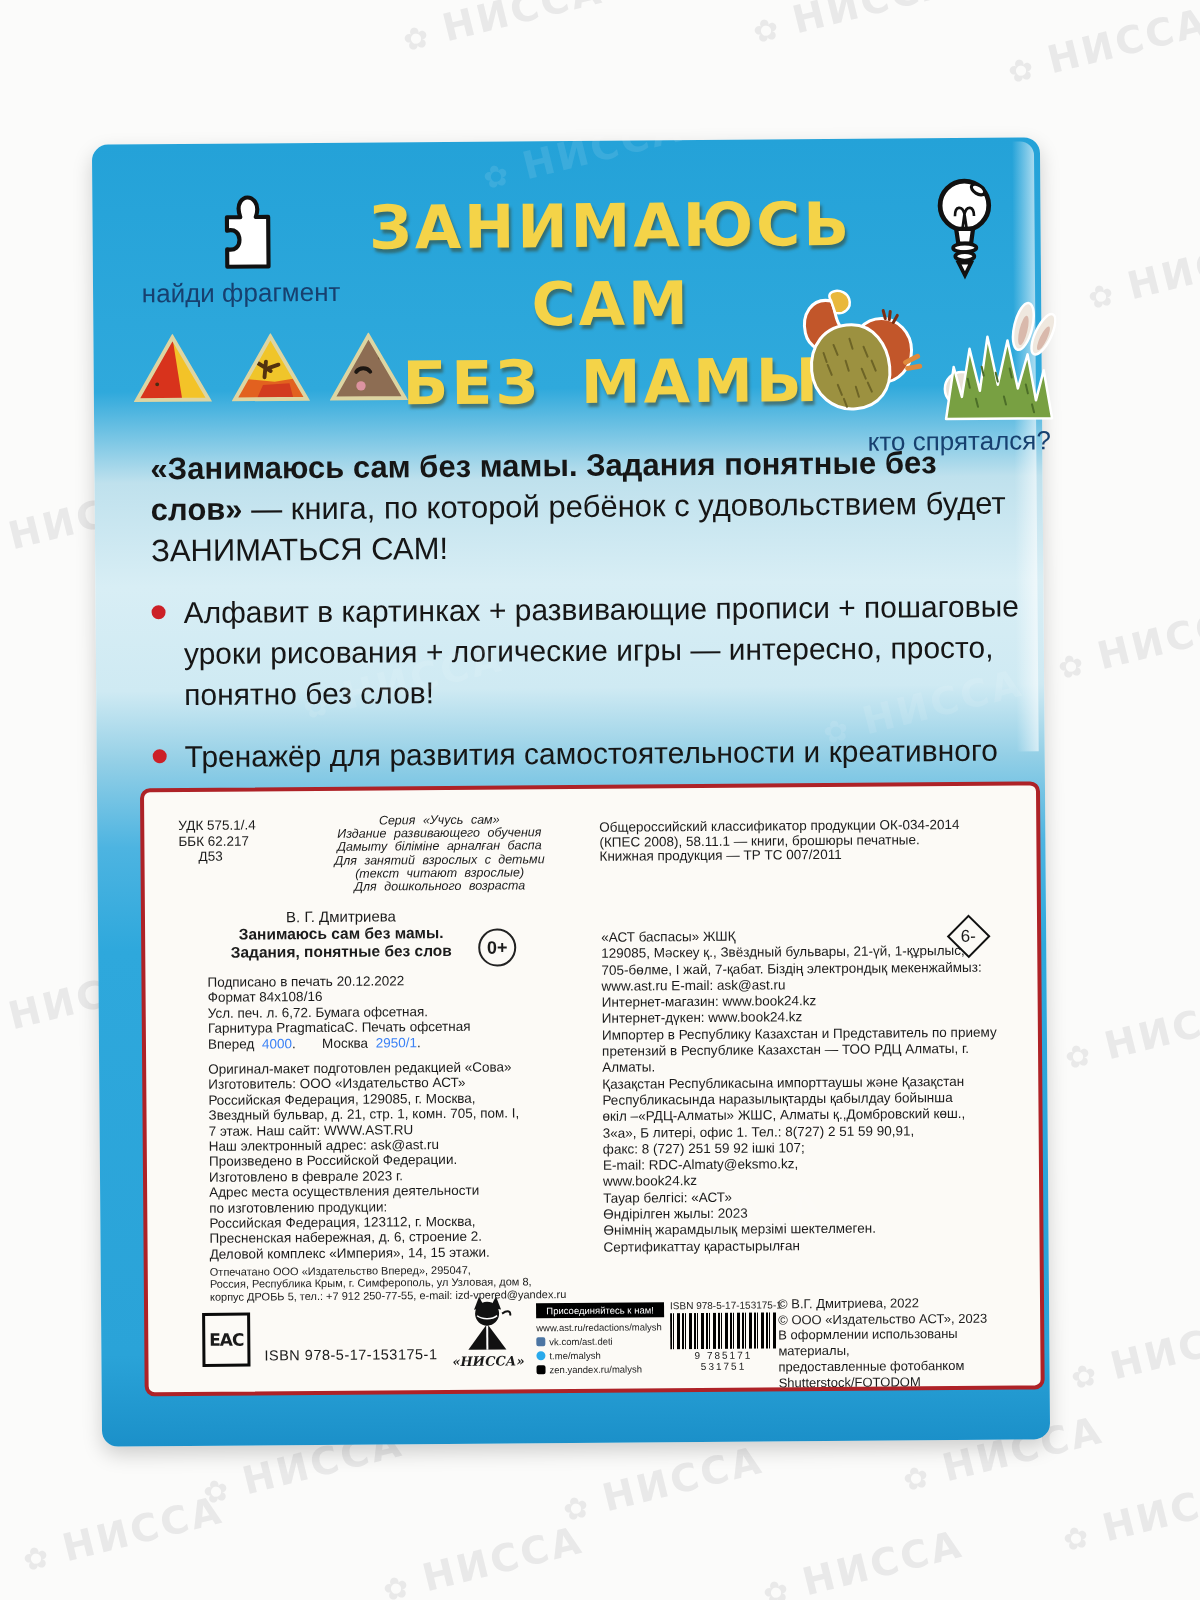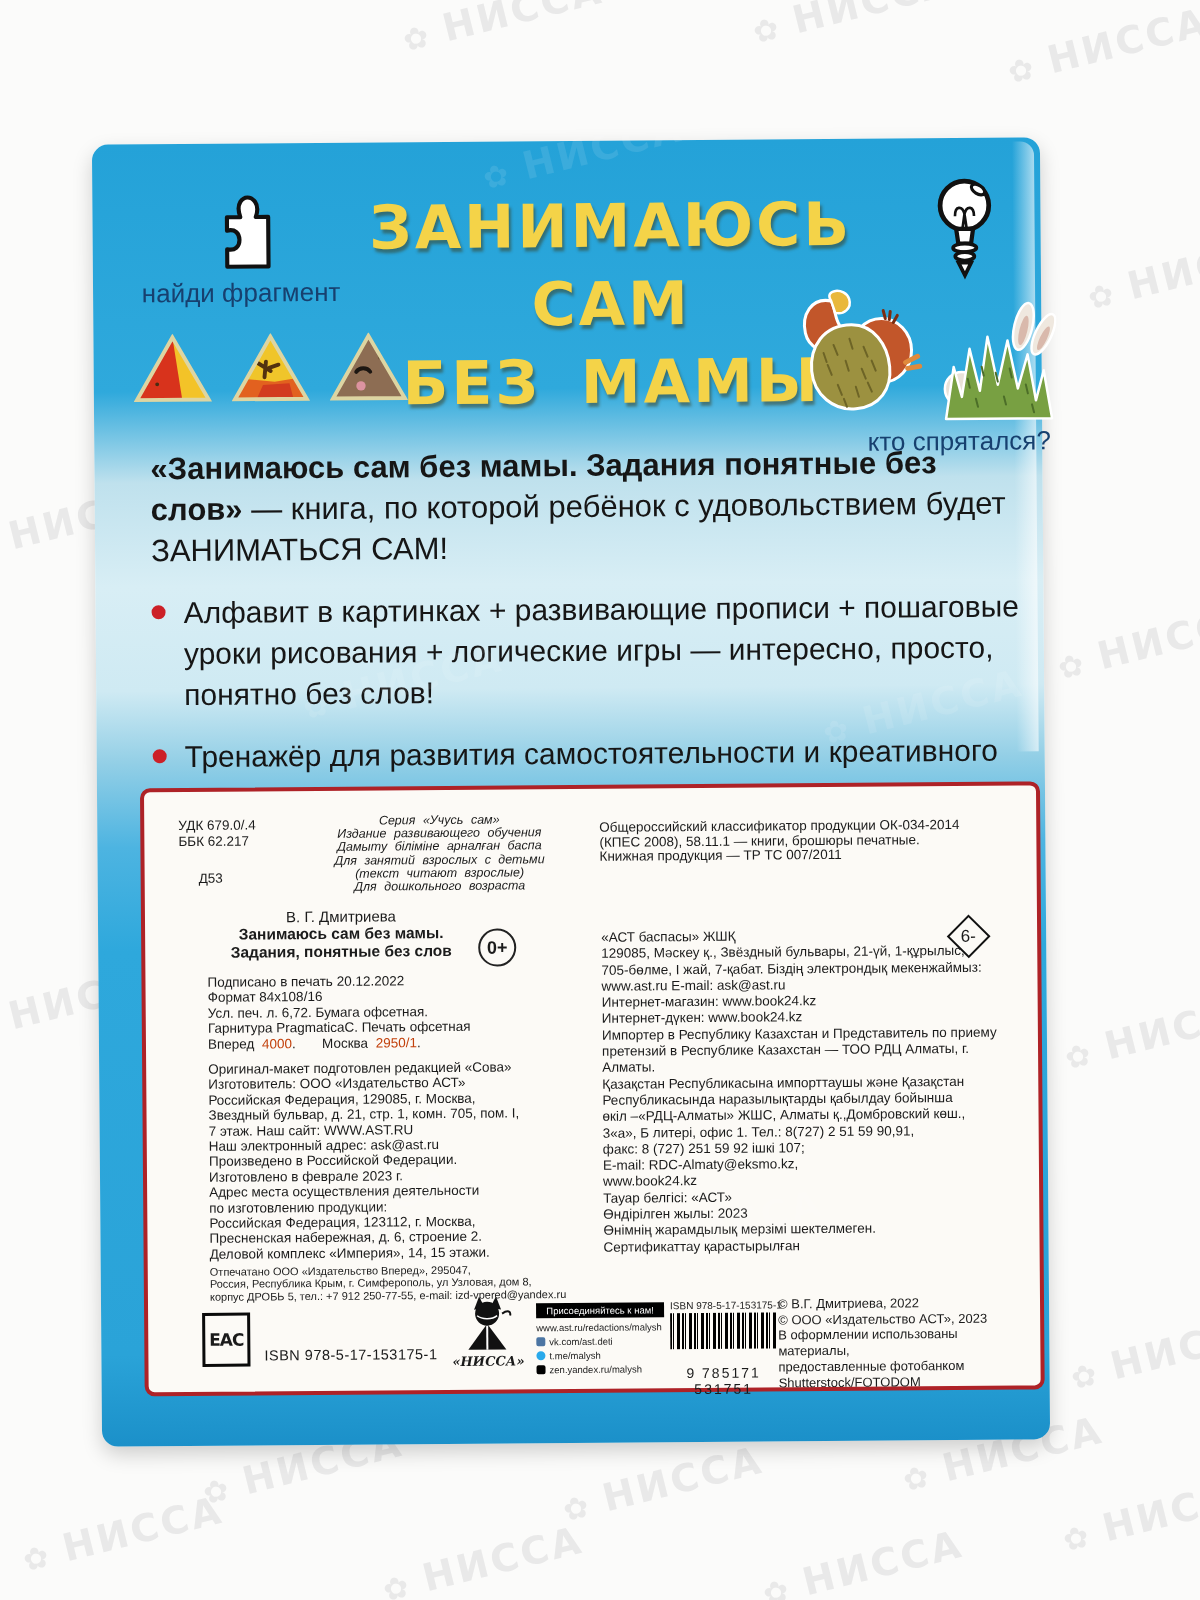--- a/index.html
+++ b/index.html
@@ -47,34 +47,34 @@
   .bullets{margin-top:18px;}
   .bullet{position:relative;padding-left:32px;font-size:30px;line-height:41px;margin-top:21px;}
   .bullet .dot{position:absolute;left:0;top:13px;width:14px;height:14px;border-radius:50%;
                background:#cc2027;}
 
   
   .box{position:absolute;left:43px;top:644px;width:892px;height:600px;background:#fcfaf6;
        border:4px solid #ae2227;border-radius:10px;color:#1b1b1b;}
   .box .abs{position:absolute;}
   .udk{left:34px;top:26px;font-size:13.5px;line-height:15.5px;}
-  .udk .ind{padding-left:20px;margin-top:22px;}
+  .udk .ind{padding-left:20px;}
   .series{left:128px;top:24px;width:334px;text-align:center;font-style:italic;
           font-size:12.5px;line-height:13.2px;word-spacing:4px;}
   .classifier{left:455px;top:32px;width:424px;font-size:13.5px;line-height:14.6px;}
   .author-block{left:40px;top:117px;width:312px;text-align:center;}
   .author{font-size:15px;line-height:17px;}
   .book-title{font-size:15.5px;line-height:17.5px;font-weight:bold;}
   .badge0{left:333px;top:139px;width:34px;height:34px;border:2px solid #222;border-radius:50%;
           display:flex;align-items:center;justify-content:center;font-size:18px;font-weight:600;}
   .badge6{left:808px;top:135px;width:27px;height:27px;border:2px solid #111;
           transform:rotate(45deg);display:flex;align-items:center;justify-content:center;}
   .badge6 span{transform:rotate(-45deg);font-size:17px;font-weight:500;}
   .print-block{left:62px;top:183px;font-size:13.5px;line-height:15.4px;}
-  .gray{color:#c2410c;}
+  .gray{color:#3b82f6;}
   .left-block{left:62px;top:270px;font-size:13.5px;line-height:15.4px;}
   .printer{left:62px;top:474px;font-size:11px;line-height:12.4px;}
   .right-block{left:456px;top:141px;font-size:13.5px;line-height:16.3px;width:420px;}
 
   .eac{left:54px;top:521px;width:42px;height:48px;border:3px solid #0a0a0a;display:flex;
        align-items:center;justify-content:center;font-size:17px;font-weight:800;
        letter-spacing:-1px;font-family:"DejaVu Sans",sans-serif;}
   .isbn-main{left:116px;top:556px;font-size:14.5px;letter-spacing:0.5px;}
   .cat-wrap{left:314px;top:504px;width:50px;height:58px;}
   .malysh{left:294px;top:564px;width:92px;text-align:center;
@@ -84,21 +84,21 @@
   .join-site{font-size:9.5px;margin-top:4px;}
   .join-row{display:flex;align-items:center;gap:4px;margin-top:3px;font-size:9.5px;}
   .sq{width:9px;height:9px;border-radius:2px;display:inline-block;}
   .sq-vk{background:#4c75a3;} .sq-tg{background:#29a9eb;border-radius:50%;} .sq-zen{background:#000;}
   .barcode{left:522px;top:512px;width:106px;text-align:center;}
   .bc-isbn{font-size:10px;white-space:nowrap;}
   .bc-bars{height:36px;margin-top:2px;
      background:repeating-linear-gradient(90deg,#000 0,#000 2px,transparent 2px,transparent 3px,
         #000 3px,#000 4px,transparent 4px,transparent 7px,#000 7px,#000 10px,
         transparent 10px,transparent 12px);}
-  .bc-digits{font-size:14px;letter-spacing:2px;margin-top:16px;}
+  .bc-digits{font-size:10px;letter-spacing:2px;margin-top:1px;}
   .copyright{left:630px;top:509px;width:252px;font-size:13px;line-height:15.7px;}
 </style>
 </head>
 <body>
 
 <div id="page">
 
   <span class="wm wm-g" style="left:400px;top:-8px">НИССА</span>
   <span class="wm wm-g" style="left:750px;top:-16px">НИССА</span>
   <span class="wm wm-g" style="left:1005px;top:24px">НИССА</span>
@@ -234,21 +234,21 @@
         <div class="bullet">
           <span class="dot"></span>
           <span>Вместо скучных заданий — значки-помощники, которые подскажут, как действовать.</span>
         </div>
       </div>
     </div>
 
     <div class="box">
 
       <div class="abs udk">
-        <div>УДК 679.0/.4</div>
+        <div>УДК 575.1/.4</div>
         <div>ББК 62.217</div>
         <div class="ind">Д53</div>
       </div>
 
       <div class="abs series">
         <div>Серия  «Учусь сам»</div>
         <div>Издание  развивающего  обучения</div>
         <div>Дамыту  біліміне  арналған  баспа</div>
         <div>Для  занятий  взрослых  с  детьми</div>
         <div>(текст  читают  взрослые)</div>

